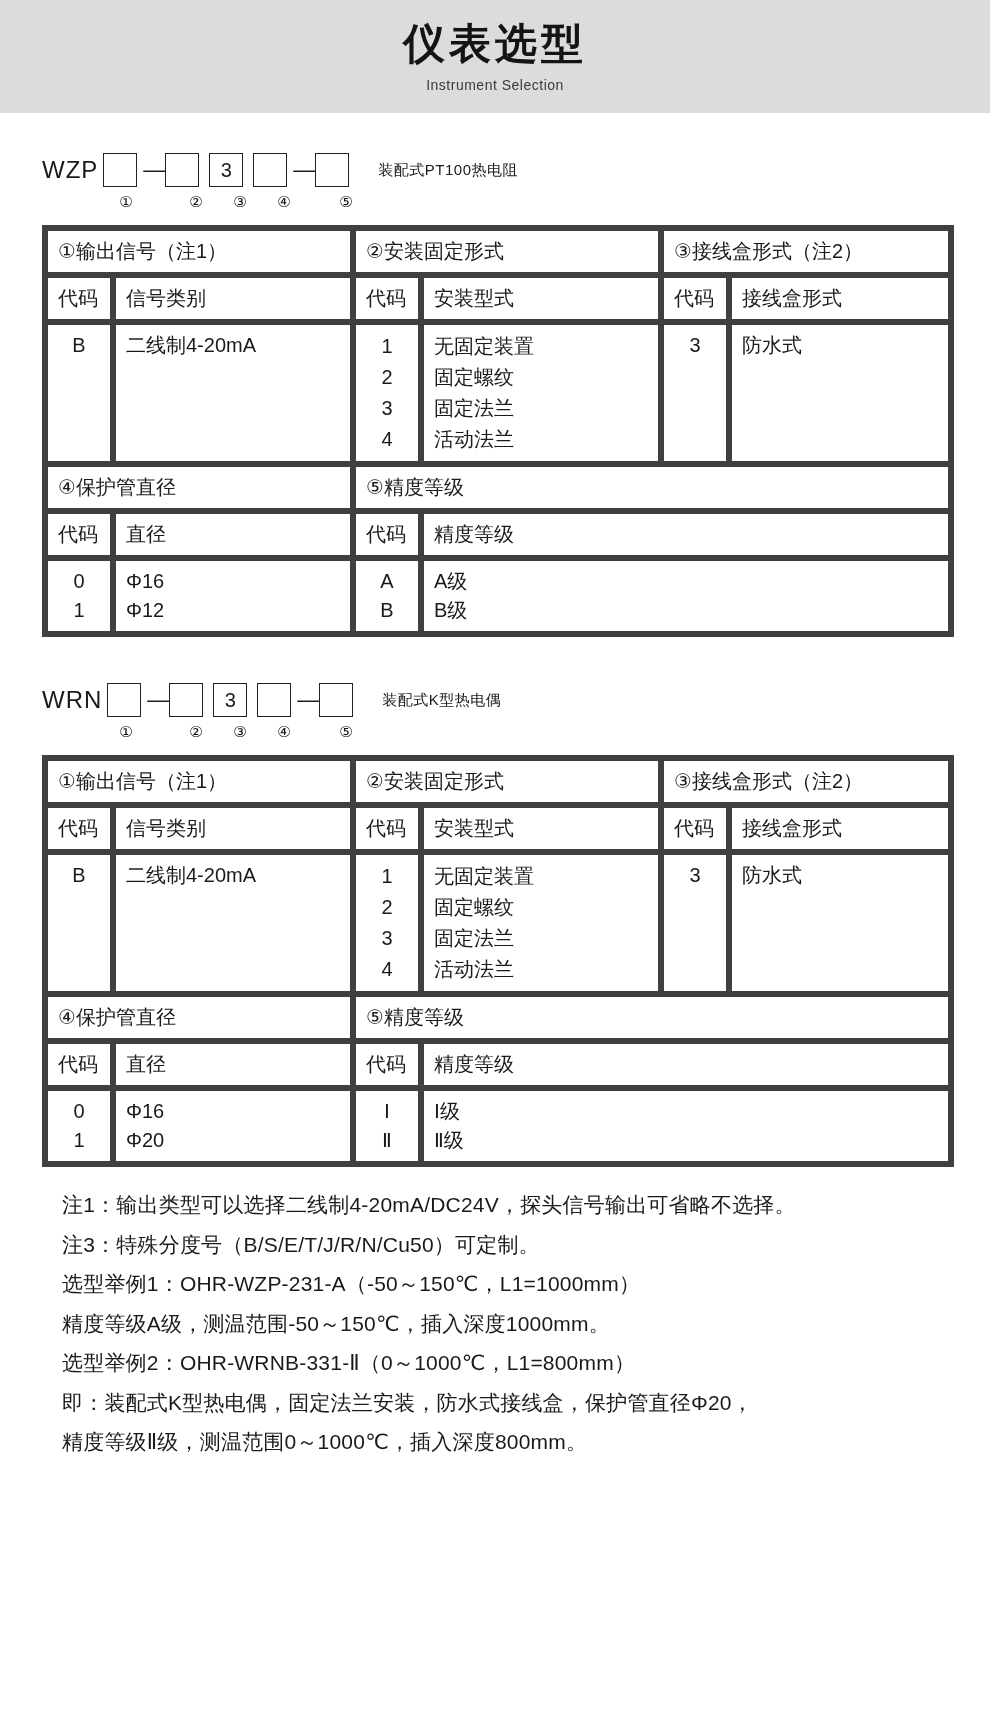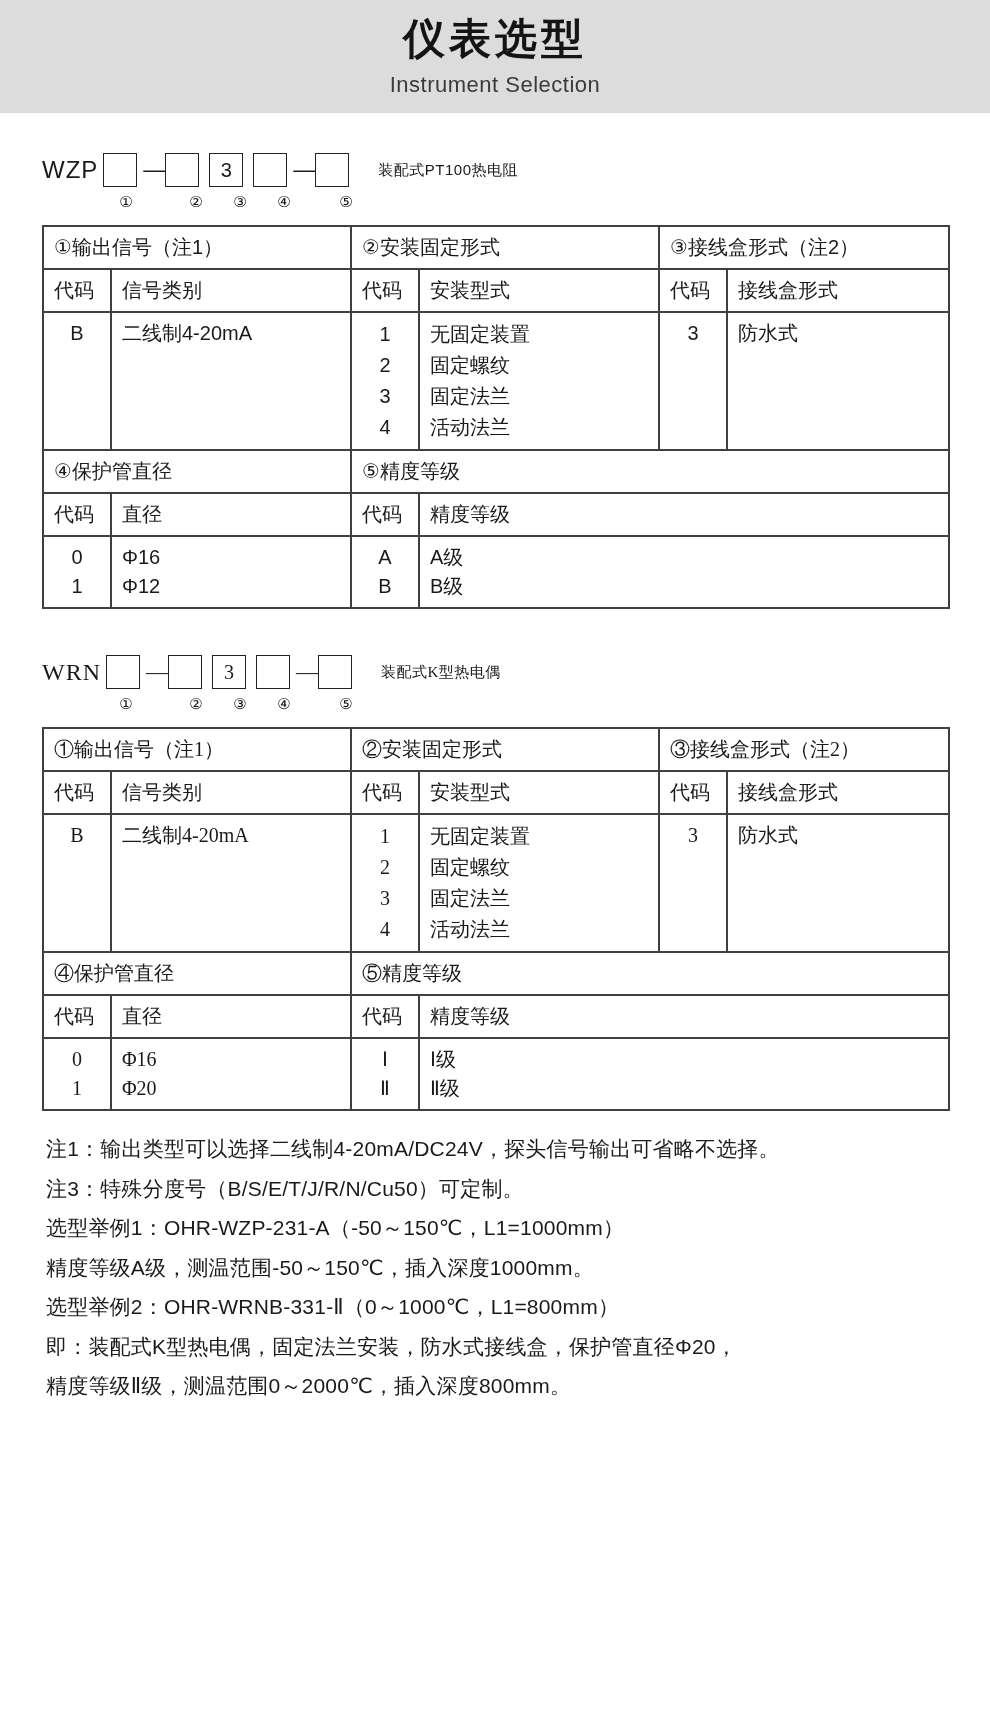--- a/index.html
+++ b/index.html
@@ -22,30 +22,30 @@
     justify-content:center;
   }
   .header .cn{
     font-size:42px;
     font-weight:700;
     letter-spacing:4px;
     color:#141414;
     line-height:1.15;
   }
   .header .en{
-    font-size:22px;
+    font-size:14px;
     color:#3a3a3a;
     margin-top:8px;
     letter-spacing:.5px;
   }
 
   
   .section{padding:0 42px;}
   .s1{margin-top:40px;}
-  .s2{margin-top:46px;font-family:Liberation Serif, serif;}
+  .s2{margin-top:46px;}
 
   .codeline{
     display:flex;
     align-items:center;
     height:34px;
   }
   .prefix{
     font-size:24px;
     letter-spacing:1px;
   }
@@ -79,21 +79,21 @@
   .marks span{display:inline-block;text-align:center;}
 
   
   table.spec{
     border-collapse:collapse;
     width:100%;
     margin-top:14px;
     table-layout:fixed;
   }
   table.spec td{
-    border:2px solid #404040;
+    border:6px solid #404040;
     padding:6px 10px;
     font-size:20px;
     vertical-align:top;
     line-height:1.45;
   }
   td.head{
     font-size:21px;
     font-weight:400;
     padding:9px 10px;
   }
@@ -101,21 +101,21 @@
     font-size:19px;
     padding:7px 10px;
   }
   td.center{text-align:center;}
   .lines div{line-height:1.55;}
   .lines{min-height:132px;}
   .lines-short{min-height:0;}
 
   
   .notes{
-    padding:0 46px;
+    padding:0 62px;
     margin-top:22px;
   }
   .notes p{
     margin:0 0 7px 0;
     font-size:21px;
     line-height:1.55;
     letter-spacing:.2px;
   }
 </style>
 </head>
@@ -318,16 +318,16 @@
       </table>
   </div>
 
   <div class="notes">
     <p>注1：输出类型可以选择二线制4-20mA/DC24V，探头信号输出可省略不选择。</p>
     <p>注3：特殊分度号（B/S/E/T/J/R/N/Cu50）可定制。</p>
     <p>选型举例1：OHR-WZP-231-A（-50～150℃，L1=1000mm）</p>
     <p>精度等级A级，测温范围-50～150℃，插入深度1000mm。</p>
     <p>选型举例2：OHR-WRNB-331-Ⅱ（0～1000℃，L1=800mm）</p>
     <p>即：装配式K型热电偶，固定法兰安装，防水式接线盒，保护管直径Φ20，</p>
-    <p>精度等级Ⅱ级，测温范围0～2000℃，插入深度800mm。</p>
+    <p>精度等级Ⅱ级，测温范围0～1000℃，插入深度800mm。</p>
   </div>
 
 </div>
 
 </body></html>

